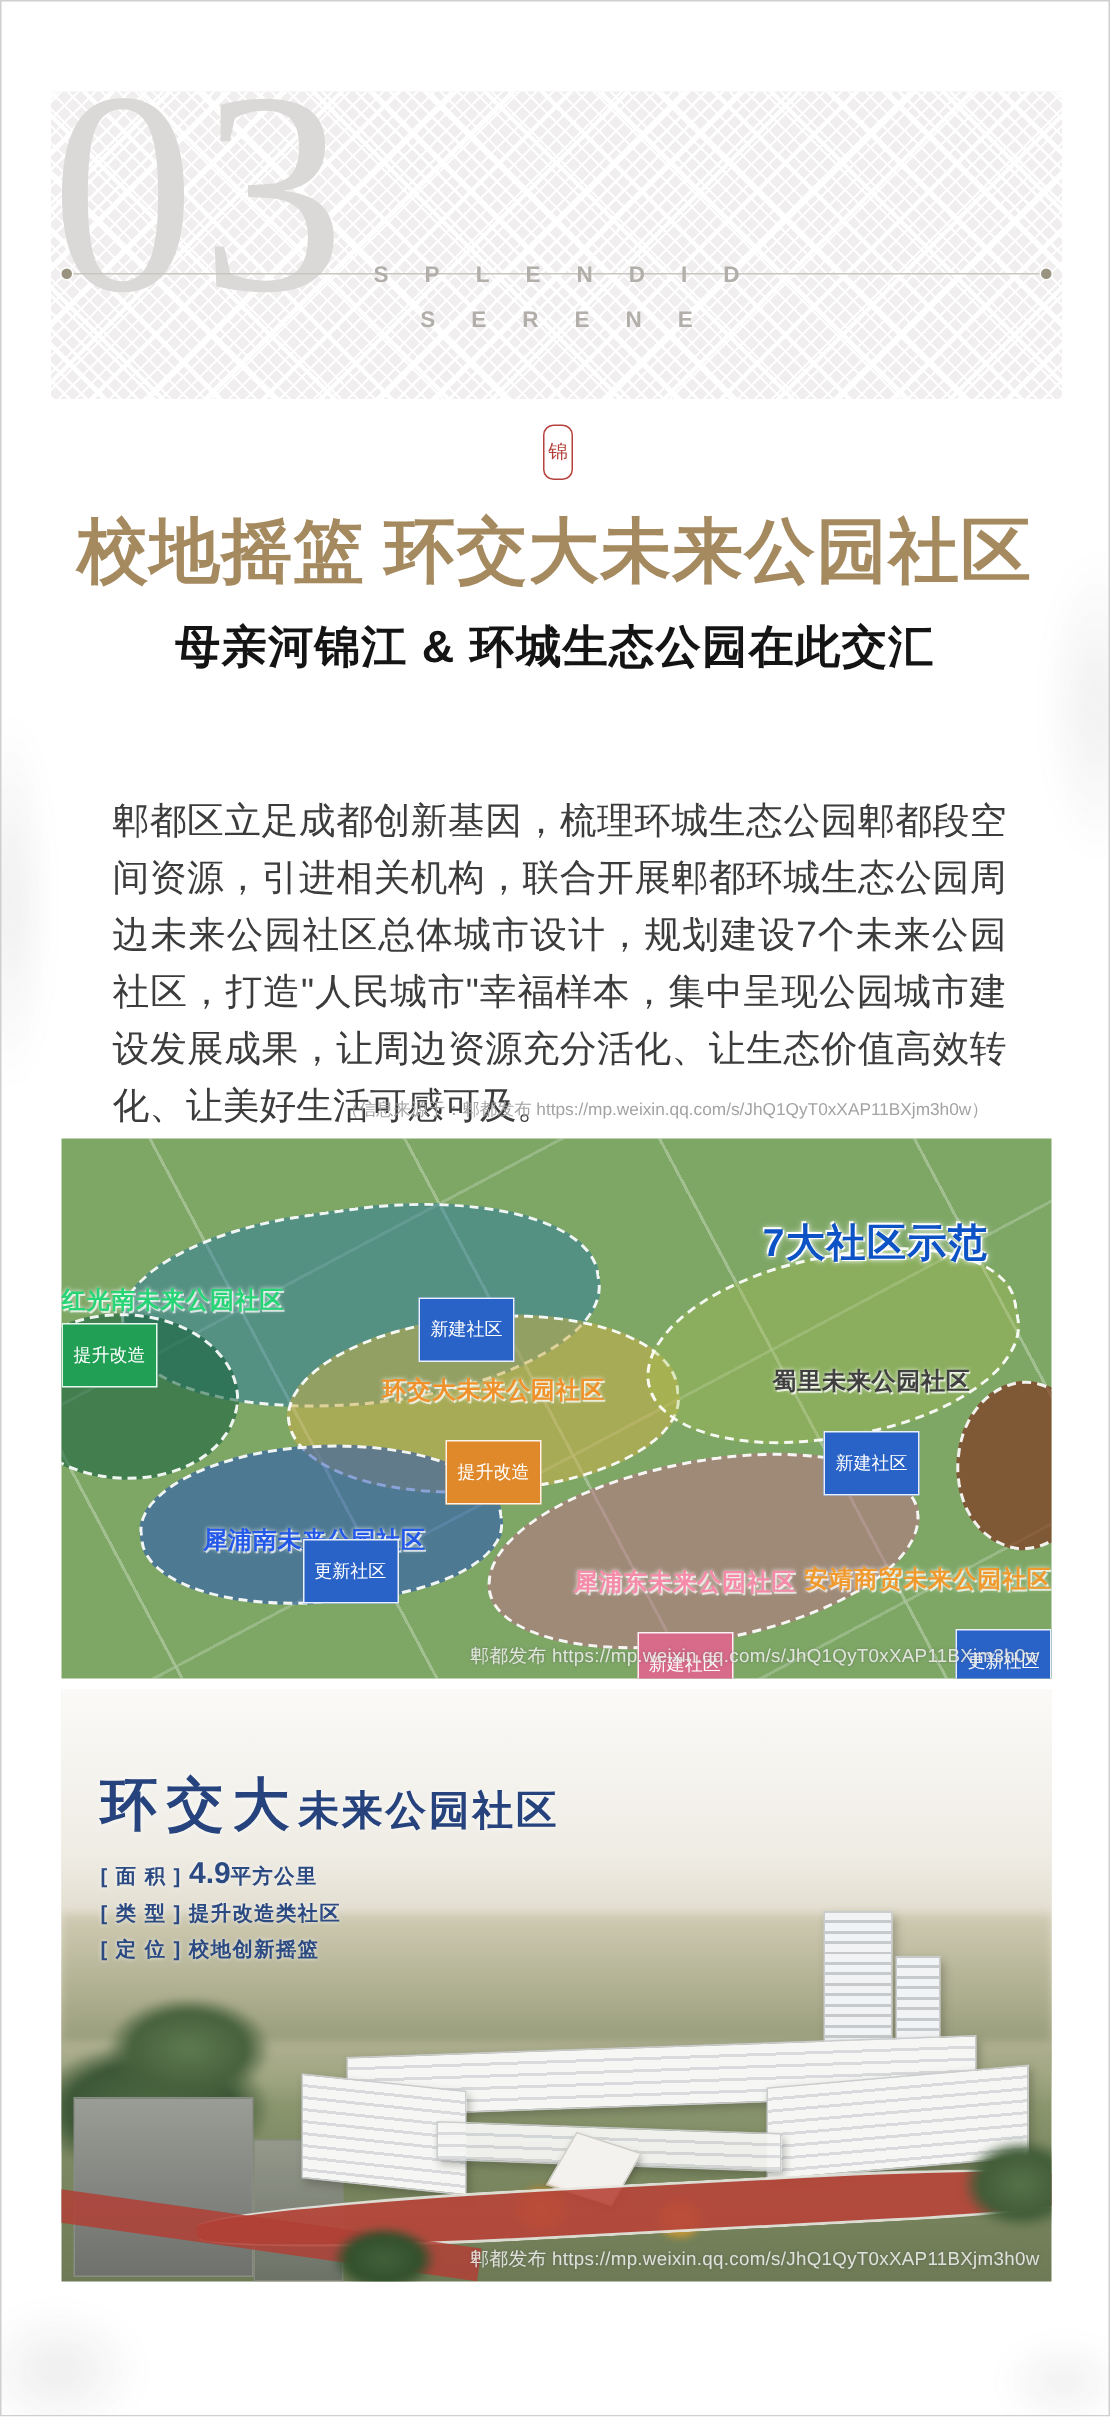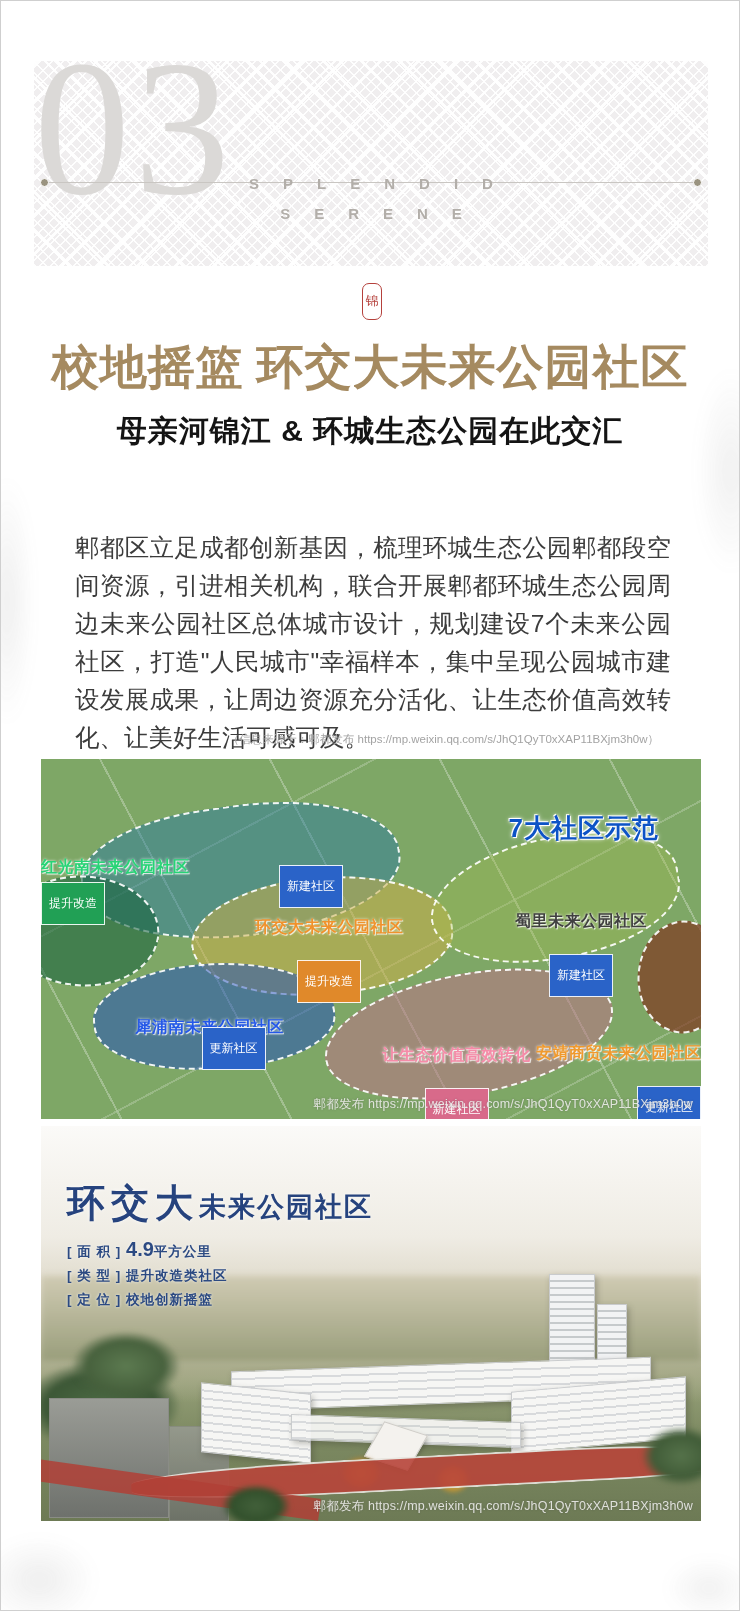--- a/index.html
+++ b/index.html
@@ -229,21 +229,21 @@
     </div>
     <div class="map-label r4">
       <div class="lname">蜀里未来公园社区</div><br>
       <span class="ltag">新建社区</span>
     </div>
     <div class="map-label r5">
       <div class="lname">犀浦南未来公园社区</div>
       <span class="ltag">更新社区</span>
     </div>
     <div class="map-label r6">
-      <div class="lname">让生态价值高效转化</div><br>
+      <div class="lname">犀浦东未来公园社区</div><br>
       <span class="ltag">新建社区</span>
     </div>
     <div class="map-label r7">
       <div class="lname">安靖商贸未来公园社区</div><br>
       <span class="ltag">更新社区</span>
     </div>
 
     <div class="map-watermark">郫都发布 https://mp.weixin.qq.com/s/JhQ1QyT0xXAP11BXjm3h0w</div>
   </div>
 

